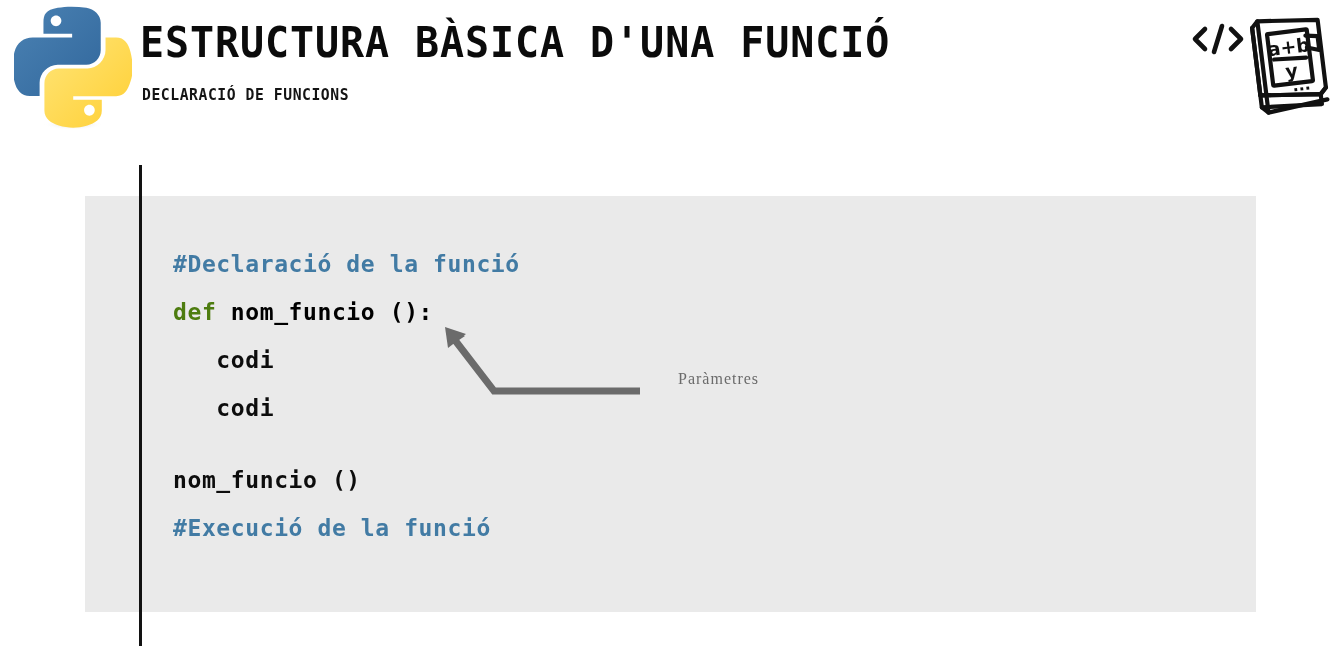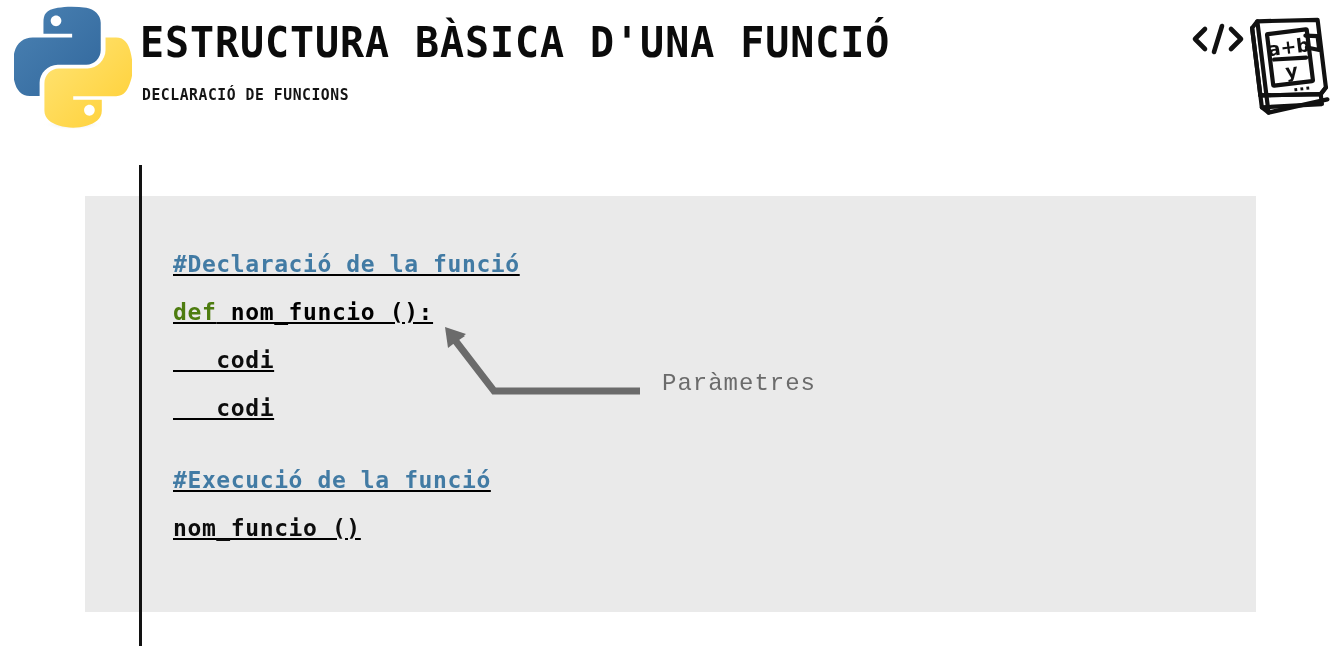--- a/index.html
+++ b/index.html
@@ -103,21 +103,20 @@
     width: 3px;
     height: 481px;
     background: #121212;
   }
 
   #code-lines {
     position: absolute;
     left: 173px;
     top: 240px;
     width: 700px;
-    text-decoration: underline;
   }
 
   .code-line {
     font-family: "DejaVu Sans Mono", monospace;
     font-size: 23px;
     font-weight: bold;
     line-height: 48px;
     white-space: pre;
     color: #0d0d0d;
     letter-spacing: 0.6px;
@@ -131,24 +130,24 @@
   #annotation-arrow {
     position: absolute;
     left: 440px;
     top: 322px;
     width: 210px;
     height: 80px;
     overflow: visible;
   }
   #annotation-label {
     position: absolute;
-    left: 662px;
+    left: 678px;
     top: 370px;
-    font-family: Liberation Mono, monospace;
-    font-size: 24px;
+    font-family: Liberation Serif, serif;
+    font-size: 16px;
     font-weight: normal;
     letter-spacing: 1px;
     color: #6b6b6b;
     white-space: nowrap;
   }
 </style>
 </head>
 <body>
 
 <div id="header">
@@ -222,22 +221,22 @@
 
 <div id="code-panel"></div>
 <div id="accent-bar"></div>
 
 <div id="code-lines">
   <div class="code-line comment">#Declaració de la funció</div>
   <div class="code-line"><span class="tok-keyword">def</span><span class="tok-plain"> nom_funcio ():</span></div>
   <div class="code-line">   codi</div>
   <div class="code-line">   codi</div>
   <div class="code-line blank"></div>
+  <div class="code-line">nom_funcio ()</div>
   <div class="code-line comment">#Execució de la funció</div>
-  <div class="code-line">nom_funcio ()</div>
 </div>
 
 <div id="annotation-arrow">
   <svg viewBox="0 0 210 80" width="210" height="80" aria-hidden="true" style="overflow:visible">
     <g stroke="#6b6b6b" fill="none" stroke-width="7" stroke-linecap="butt" stroke-linejoin="miter">
       <path d="M200,69 L54,69 L11,13"></path>
     </g>
     <path d="M6,6 L25,14 L13,22 Z" fill="#6b6b6b"></path>
     <path d="M5,5 L8,26 L26,12 Z" fill="#6b6b6b"></path>
   </svg>

